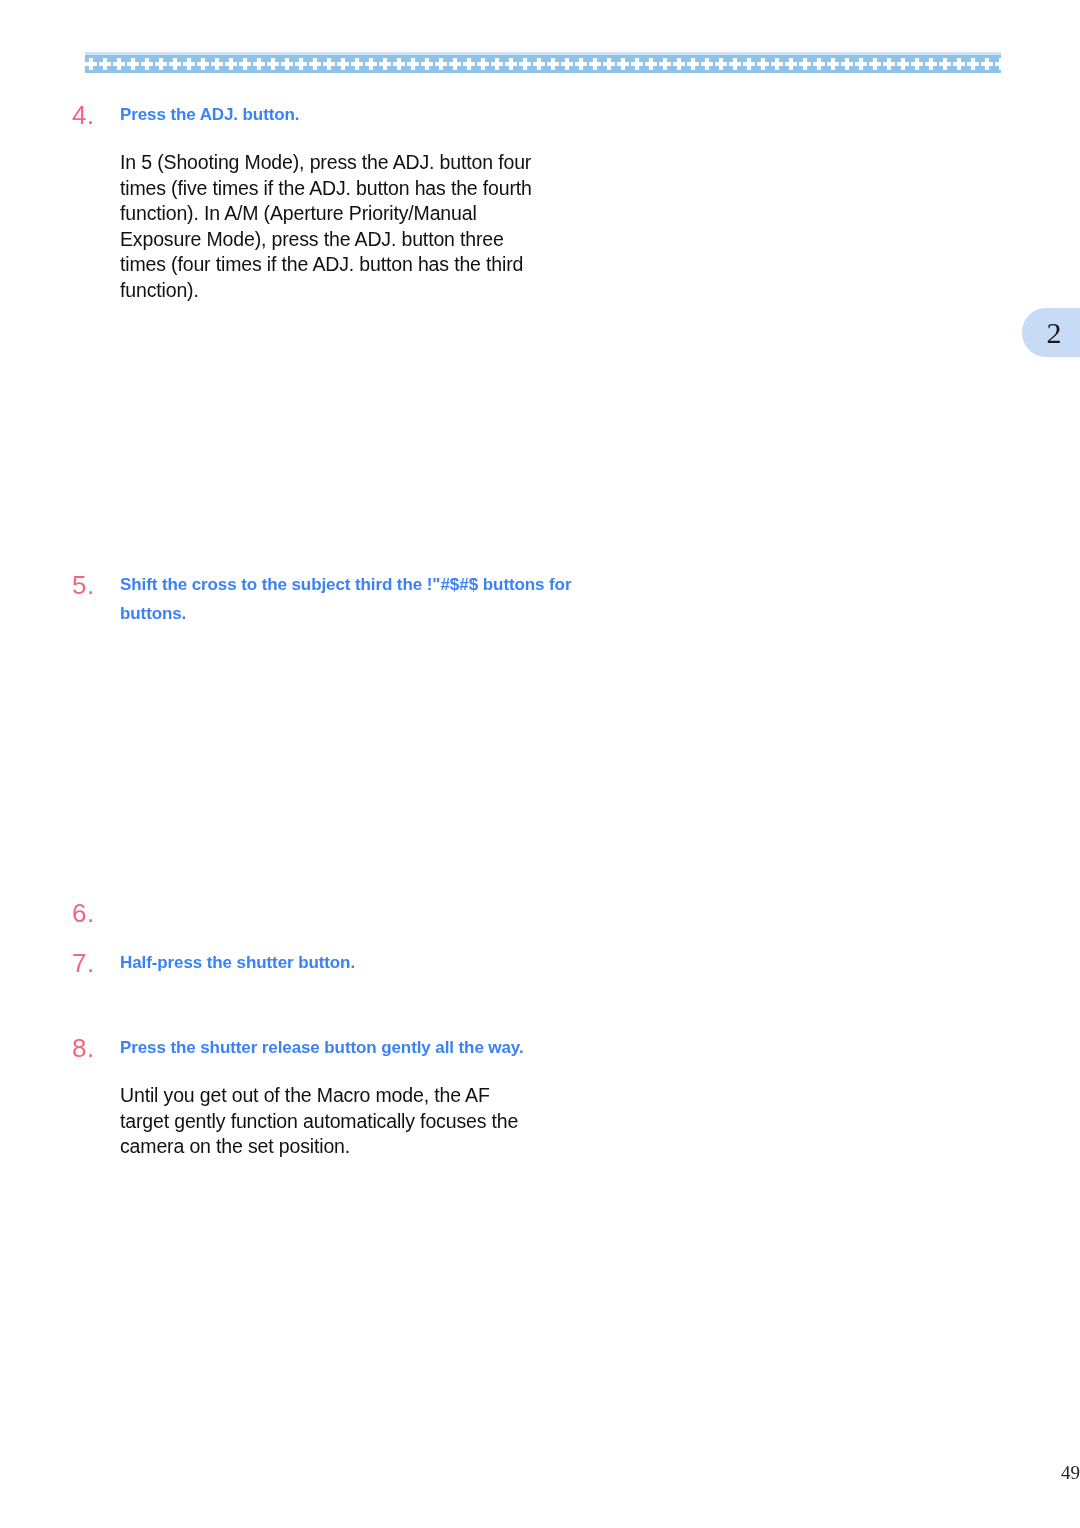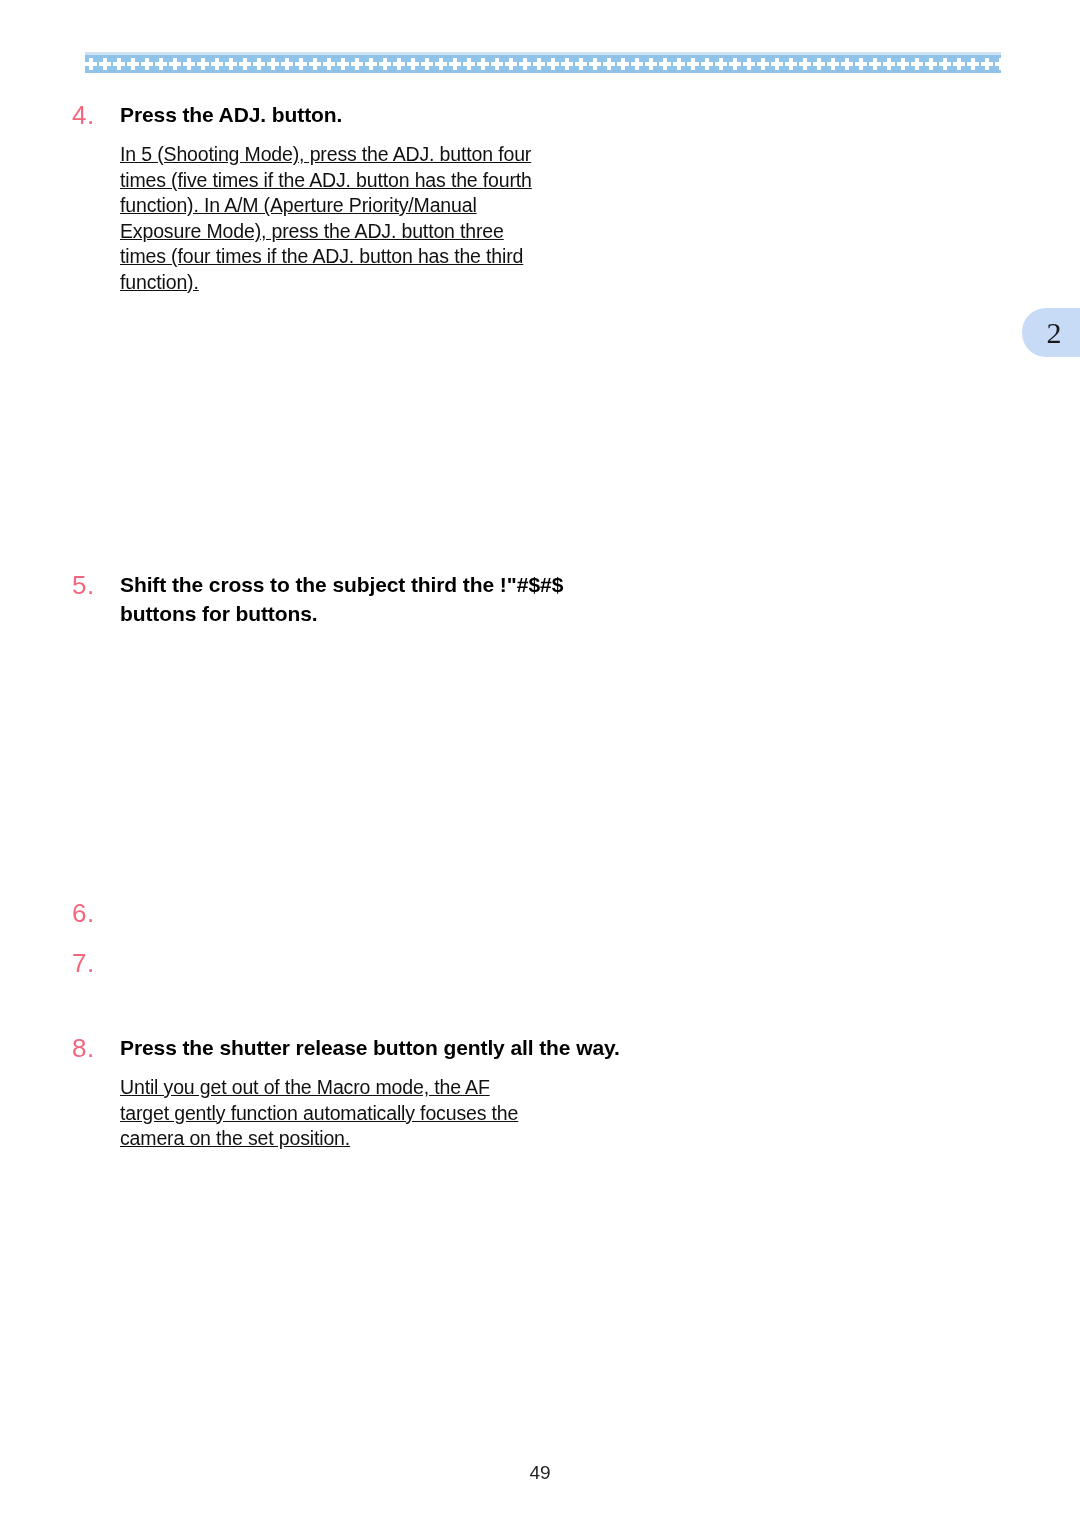--- a/index.html
+++ b/index.html
@@ -101,55 +101,54 @@
   .step-num {
     flex: 0 0 48px;
     font-size: 26px;
     font-weight: normal;
     color: #f4657e;
     line-height: 30px;
     letter-spacing: 0.5px;
   }
   .step-head {
     flex: 1 1 auto;
-    font-size: 21px;
+    font-size: 17px;
     font-weight: bold;
-    color: #000000;
+    color: #3b82f6;
     line-height: 29px;
     letter-spacing: -0.1px;
   }
   .step-head .glyph-run {
     font-weight: bold;
     letter-spacing: 0px;
   }
   .step-head .glyph-light {
     font-weight: normal;
   }
   .step-body {
     margin-left: 48px;
     font-size: 19.5px;
     font-weight: normal;
     color: #111111;
     line-height: 25.6px;
     letter-spacing: -0.15px;
     width: 420px;
   }
   .body-gap {
-    margin-top: 12px;
-    text-decoration: underline;
+    margin-top: 20px;
   }
 
   
   #page-number {
     position: absolute;
     left: 0;
     top: 1462px;
     width: 1080px;
-    text-align: center;
-    font-family: Liberation Sans, sans-serif;
+    text-align: right;
+    font-family: Liberation Serif, serif;
     font-size: 19px;
     color: #222222;
   }
 </style>
 </head>
 <body>
 
 <div id="banner">
   <div class="banner-topline"></div>
   <div class="motifs" id="motif-row">
@@ -640,20 +639,21 @@
 
   <div class="step" style="top:898px;">
     <div class="step-row">
       <div class="step-num">6.</div>
     </div>
   </div>
 
   <div class="step" style="top:948px;">
     <div class="step-row">
       <div class="step-num">7.</div>
+      <div class="step-head">Half-press the shutter button.</div>
     </div>
   </div>
 
   <div class="step" style="top:1033px;">
     <div class="step-row">
       <div class="step-num">8.</div>
       <div class="step-head">Press the shutter release button gently all the way.</div>
     </div>
     <div class="step-body body-gap">Until you get out of the Macro mode, the AF target gently function automatically focuses the camera on the set position.</div>
   </div>

